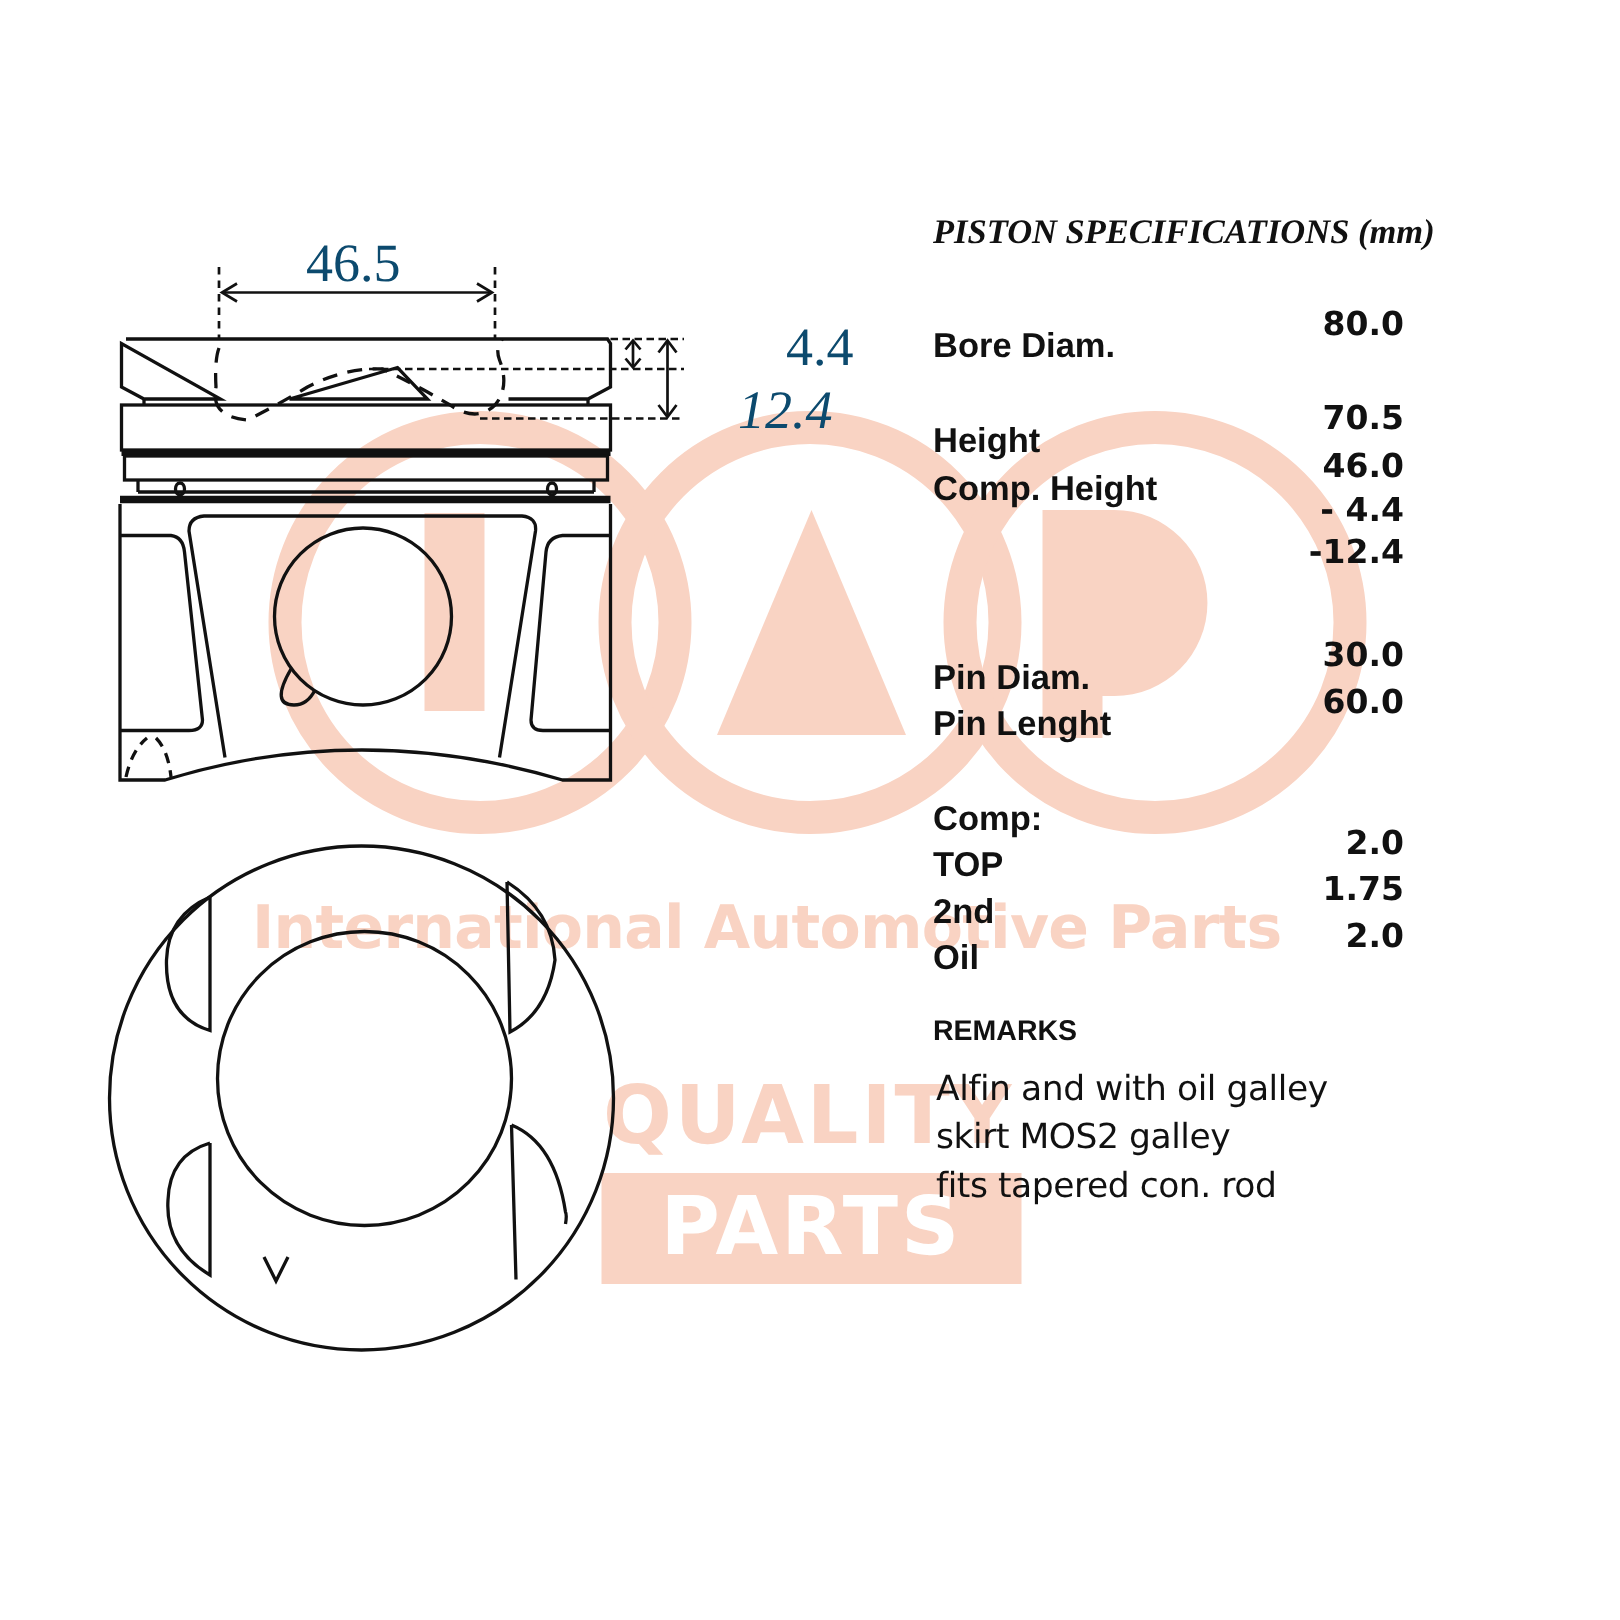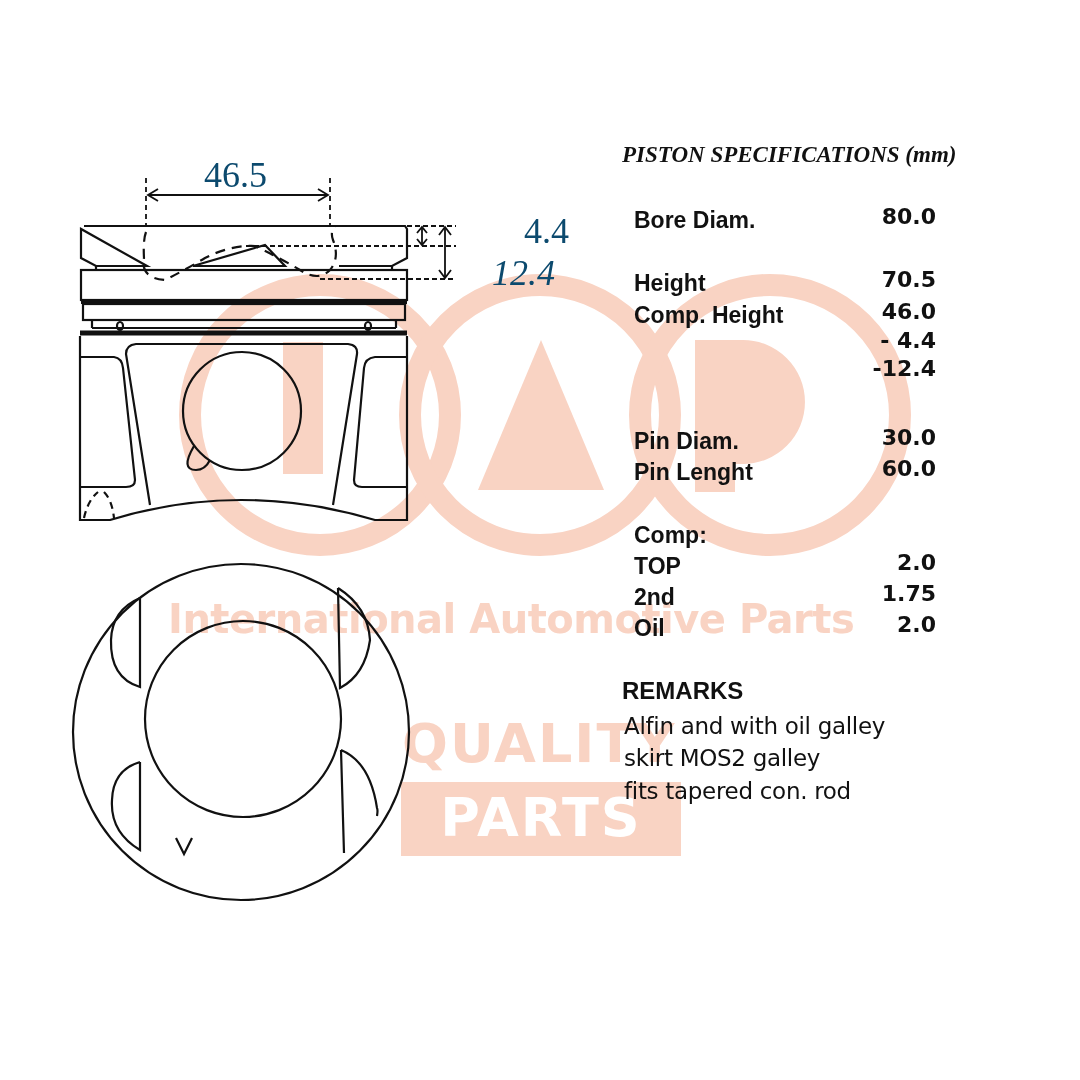--- a/index.html
+++ b/index.html
@@ -11,24 +11,24 @@
   #wm-quality { left: 402px; top: 712px; font-size: 54px; letter-spacing: 2px; }
   #wm-parts-box { position: absolute; left: 401px; top: 782px; width: 280px; height: 74px; background: #F9D3C3; }
   #wm-parts { position: absolute; left: 0; top: 4px; width: 100%; text-align: center; font-family: "DejaVu Sans", sans-serif; font-weight: bold; font-size: 54px; color: #ffffff; letter-spacing: 2px; }
 
   .dim { position: absolute; font-family: "Liberation Serif", serif; font-size: 36px; color: #0c4a6e; }
   #dim-width { left: 204px; top: 154px; }
   #dim-top { left: 524px; top: 210px; }
   #dim-groove { left: 492px; top: 252px; font-style: italic; }
 
   .spec { position: absolute; left: 622px; width: 320px; font-family: "Liberation Sans", sans-serif; font-weight: bold; font-size: 23px; }
-  .spec .lbl { position: absolute; left: 0; top: 3px; margin-left: 12px; }
+  .spec .lbl { position: absolute; left: 0; top: 13px; }
   .spec .val { position: absolute; right: 6px; top: 0; font-family: "DejaVu Sans", sans-serif; font-weight: bold; font-size: 22px; }
   #spec-title { position: absolute; left: 622px; top: 142px; font-family: Liberation Serif, serif; font-weight: bold; font-style: italic; font-size: 23px; }
-  #remarks-title { position: absolute; left: 622px; top: 677px; font-family: "Liberation Sans", sans-serif; font-weight: bold; font-size: 24px; }
+  #remarks-title { position: absolute; left: 622px; top: 677px; font-family: "Liberation Sans", sans-serif; font-weight: bold; font-size: 19px; }
   .remark { position: absolute; left: 624px; font-family: "DejaVu Sans", sans-serif; font-size: 23px; letter-spacing: -0.3px; }
 </style>
 </head>
 <body>
 
 <svg class="layer" viewBox="0 0 1080 1080" xmlns="http://www.w3.org/2000/svg">
   <g fill="none" stroke="#F9D3C3" stroke-width="22">
     <circle cx="320" cy="415" r="130"></circle>
     <circle cx="540" cy="415" r="130"></circle>
     <circle cx="770" cy="415" r="130"></circle>

